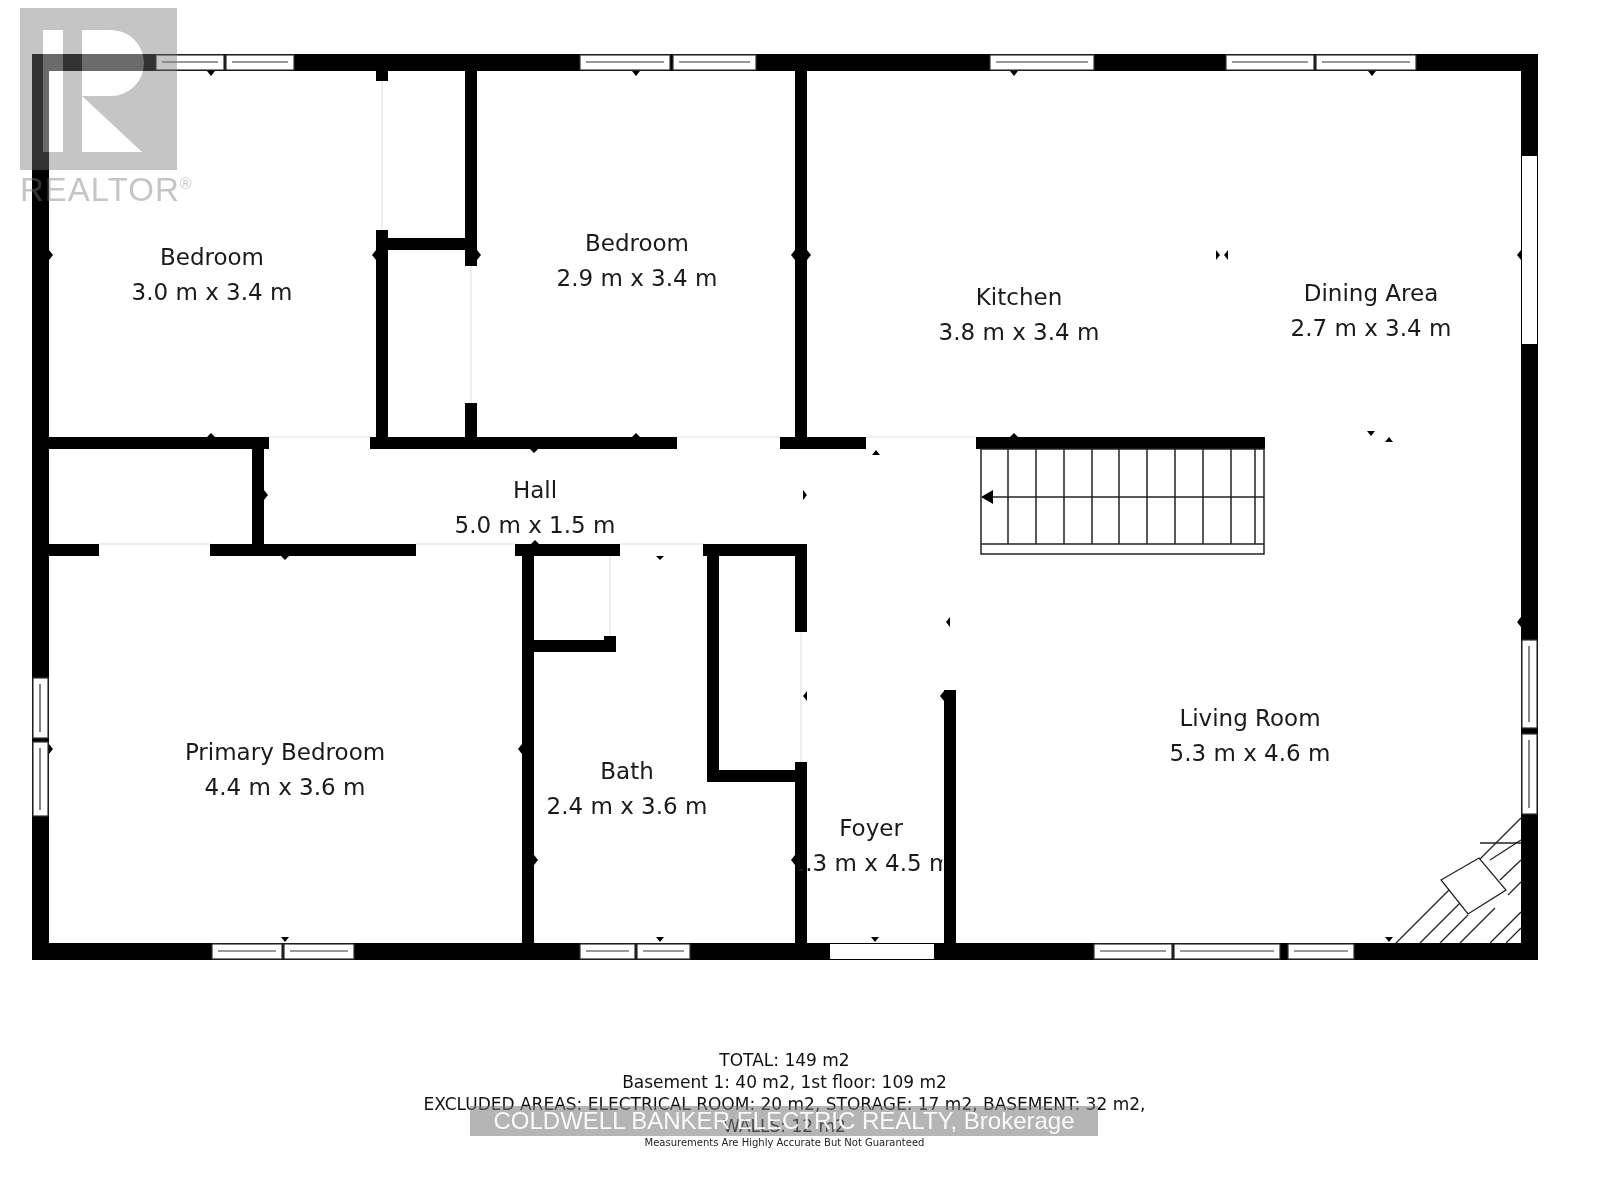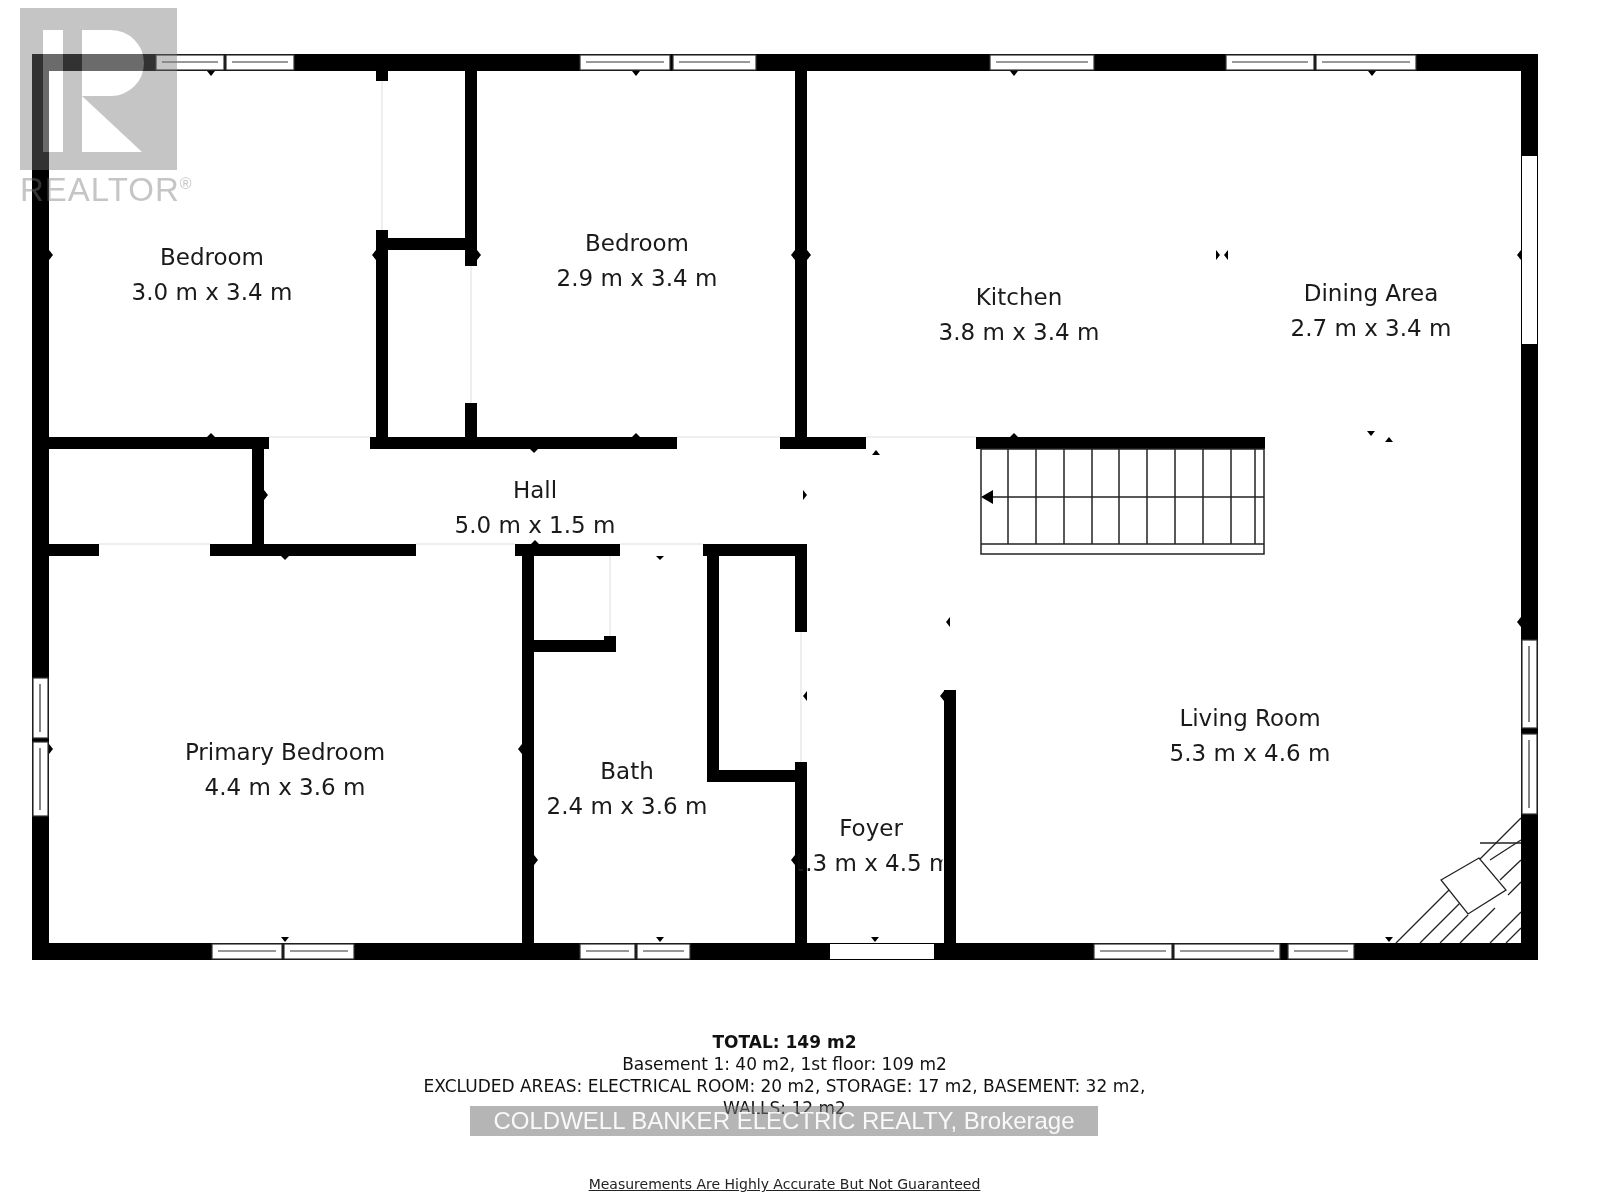--- a/index.html
+++ b/index.html
@@ -12,25 +12,25 @@
   #logo { position:absolute; left:8px; top:8px; width:180px; height:210px; opacity:0.42;margin-left:12px; }
   #logo .box { position:absolute; left:0; top:0; width:157px; height:162px; background:#777; }
   #logo .r-stem { position:absolute; left:23px; top:22px; width:20px; height:122px; background:#fff; }
   #logo .r-bowl { position:absolute; left:62px; top:22px; width:62px; height:66px; background:#fff; border-radius:0 33px 33px 0; }
   #logo .r-leg { position:absolute; left:62px; top:88px; width:0; height:0;
                  border-left:0 solid transparent; border-bottom:56px solid #fff; border-right:60px solid transparent; }
   #logo .word { position:absolute; left:0; top:163px; font-size:33px; color:#777; letter-spacing:1px;
                 font-family:"Liberation Sans", sans-serif; }
   #logo .word sup { font-size:16px; }
   #summary { position:absolute; left:0; width:1569px; top:1031px; text-align:center; font-size:17px; line-height:22px; color:#111; }
-  #summary .total { font-weight:bold; font-size:17px; }
+  #summary .total { font-weight:normal; font-size:17px;margin-top:18px; }
   #watermark { position:absolute; left:470px; top:1106px; width:628px; height:30px;
                background:rgba(120,120,120,0.55); color:rgba(255,255,255,0.92);
                font-size:24px; line-height:30px; text-align:center; font-family:"Liberation Sans", sans-serif; }
-  #disclaimer { position:absolute; left:0; width:1569px; top:1176px; text-align:center; font-size:14px; color:#222;text-decoration:underline; }
+  #disclaimer { position:absolute; left:0; width:1569px; top:1137px; text-align:center; font-size:10px; color:#222; }
 </style>
 </head>
 <body>
 
 <svg id="plan" viewBox="0 0 1600 1000" xmlns="http://www.w3.org/2000/svg">
   <g fill="#000">
 
     <rect x="32" y="54" width="1506" height="17"></rect>
 
     <rect x="32" y="943" width="1506" height="17"></rect>

